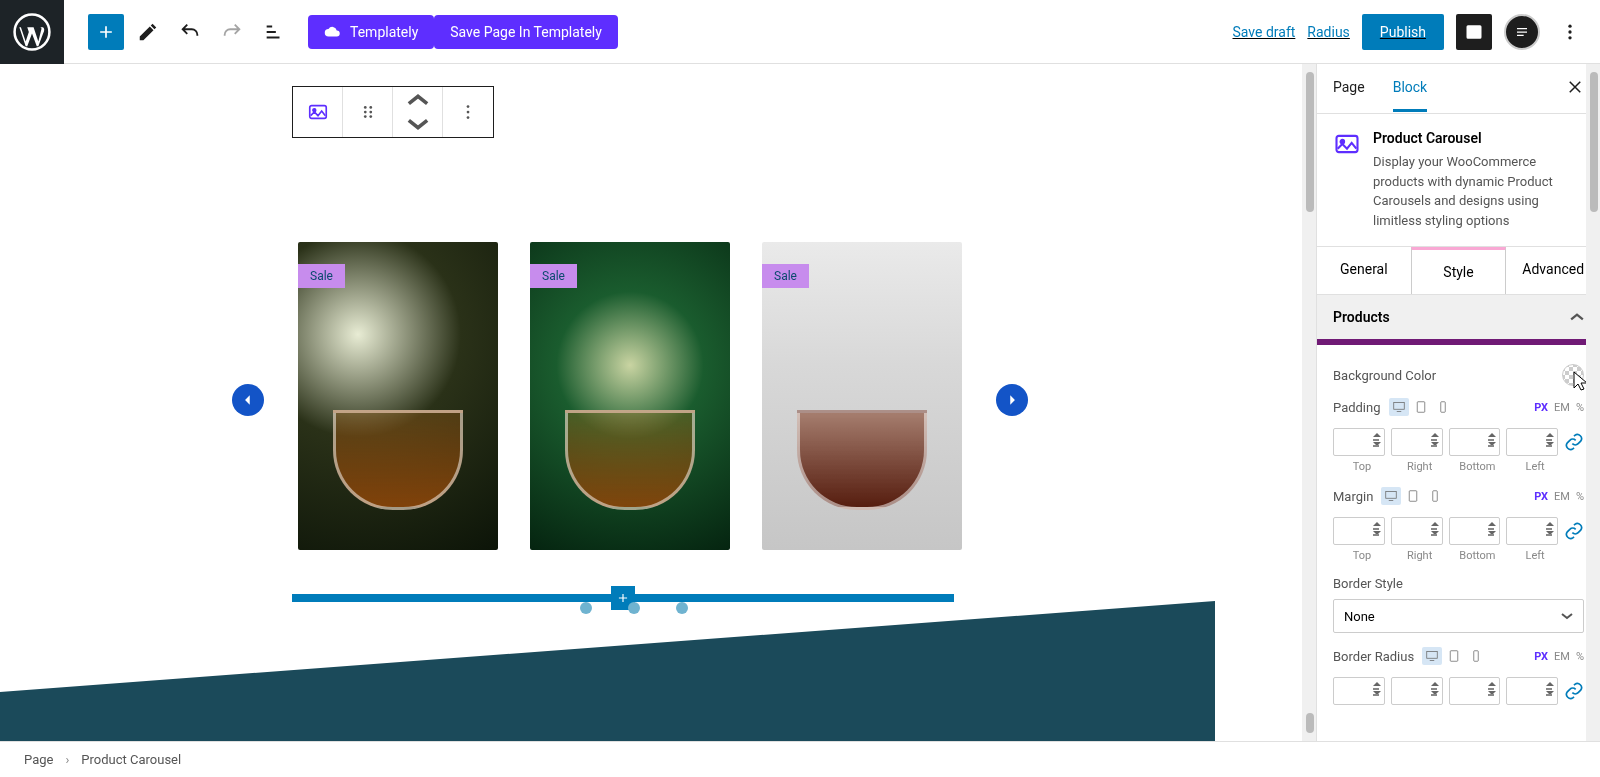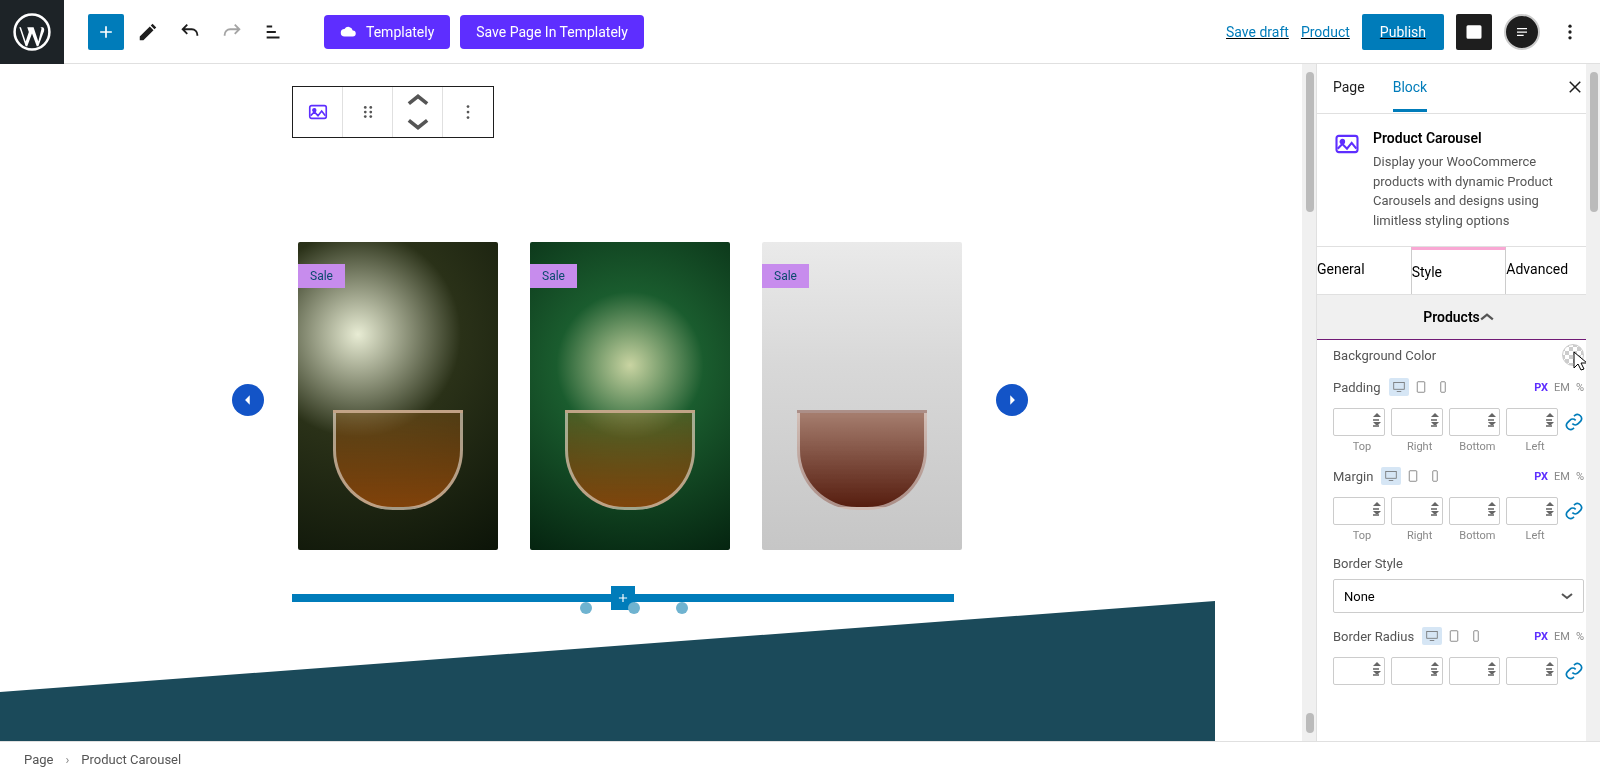--- a/index.html
+++ b/index.html
@@ -6,21 +6,21 @@
 body { width: 1600px; height: 777px; background: #fff; overflow: hidden; position: relative; }
 
 
 .topbar { height: 64px; display: flex; align-items: center; border-bottom: 1px solid #e0e0e0; }
 .wp-logo { width: 64px; height: 64px; background: #1d2327; display: flex; align-items: center; justify-content: center; }
 .wp-logo svg { width: 38px; height: 38px; fill: #fff; }
 .add-btn { width: 36px; height: 36px; background: #007cba; display: flex; align-items: center; justify-content: center; margin-left: 24px; border-radius: 2px; cursor: pointer; }
 .add-btn svg { fill: #fff; width: 20px; height: 20px; }
 .tool-icon { width: 36px; height: 36px; display: flex; align-items: center; justify-content: center; margin-left: 6px; cursor: pointer; color: #1e1e1e; }
 .tool-icon svg { width: 22px; height: 22px; }
-.templately-btns { display: flex; gap: 10px; margin-left: 32px; }
+.templately-btns { display: flex; margin-left: 16px; }
 .templately-btn { background: #5E2EFF; color: #fff; padding: 8px 16px; border-radius: 4px; font-size: 14px; display: flex; align-items: center; gap: 8px; cursor: pointer; }
 .templately-btn svg { width: 18px; height: 18px; fill: #fff; }
 .topbar-right { margin-left: auto; display: flex; align-items: center; gap: 12px; padding-right: 12px; text-decoration: underline; }
 .top-link { color: #007cba; font-size: 14px; cursor: pointer; }
 .publish-btn { background: #007cba; color: #fff; padding: 10px 18px; border-radius: 2px; font-size: 14px; cursor: pointer; }
 .square-btn { width: 36px; height: 36px; background: #1e1e1e; display: flex; align-items: center; justify-content: center; border-radius: 2px; cursor: pointer; }
 .square-btn svg { width: 18px; height: 18px; fill: #fff; stroke: #fff; }
 .avatar { width: 36px; height: 36px; border-radius: 50%; background: #1e1e1e; display: flex; align-items: center; justify-content: center; color: #fff; font-size: 14px; font-weight: bold; cursor: pointer; border: 2px solid #ccc; }
 .more-btn { width: 36px; height: 36px; display: flex; align-items: center; justify-content: center; cursor: pointer; }
 
@@ -71,24 +71,24 @@
 .sidebar-tabs { display: flex; align-items: center; border-bottom: 1px solid #e0e0e0; padding: 0 16px; height: 50px; }
 .sidebar-tab { padding: 14px 0; margin-right: 28px; font-size: 14px; color: #1e1e1e; cursor: pointer; border-bottom: 3px solid transparent; }
 .sidebar-tab.active { border-bottom-color: #007cba; color: #007cba; }
 .close-x { margin-left: auto; cursor: pointer; }
 .block-info { padding: 16px; display: flex; gap: 12px; border-bottom: 1px solid #e0e0e0; }
 .block-icon { width: 28px; height: 28px; flex-shrink: 0; }
 .block-icon svg { width: 28px; height: 28px; color: #5E2EFF; }
 .block-title { font-size: 14px; font-weight: 600; margin-bottom: 6px; }
 .block-desc { font-size: 13px; color: #555; line-height: 1.5; }
 .style-tabs { display: flex; border-bottom: 1px solid #e0e0e0; }
-.style-tab { flex: 1; padding: 14px 0; text-align: left; font-size: 14px; cursor: pointer; }
+.style-tab { flex: 1; padding: 14px 0; text-align: center; font-size: 14px; cursor: pointer; }
 .style-tab.active { border: 1px solid #ccc; border-bottom: none; border-top: 3px solid #f9a8d4; }
-.panel-header { padding: 14px 16px; display: flex; align-items: center; justify-content: center; background: #f0f0f0; border-bottom: 1px solid #701a75; cursor: pointer; font-size: 14px; font-weight: 600; }
-.panel-body { padding: 4px 16px; }
+.panel-header { padding: 14px 16px; display: flex; align-items: center; justify-content: space-between; background: #f0f0f0; border-bottom: 6px solid #701a75; cursor: pointer; font-size: 14px; font-weight: 600; }
+.panel-body { padding: 19px 16px; }
 .row { display: flex; align-items: center; justify-content: space-between; margin-bottom: 12px; }
 .row-label { font-size: 13px; color: #555; }
 .color-swatch { width: 22px; height: 22px; border-radius: 50%; border: 1px solid #ccc; background: repeating-conic-gradient(#ccc 0 25%, #fff 0 50%) 50% / 8px 8px; cursor: pointer; }
 .device-icons { display: flex; gap: 2px; }
 .device-icon { width: 20px; height: 18px; display: flex; align-items: center; justify-content: center; border-radius: 2px; cursor: pointer; }
 .device-icon.active { background: #d6e6f5; }
 .device-icon svg { width: 12px; height: 12px; color: #666; }
 .unit-sel { display: flex; gap: 6px; font-size: 11px; color: #888; }
 .unit-sel span { cursor: pointer; }
 .unit-sel .active { color: #5E2EFF; font-weight: bold; }
@@ -151,21 +151,21 @@
           <path d="M6 18a5 5 0 010-10 6 6 0 0111 2 4 4 0 010 8H6z"></path>
         </svg>
       <span>Templately</span>
     </div>
     <div class="templately-btn">
       <span>Save Page In Templately</span>
     </div>
   </div>
   <div class="topbar-right">
     <span class="top-link">Save draft</span>
-    <span class="top-link">Product</span>
+    <span class="top-link">Radius</span>
     <span class="publish-btn">Publish</span>
     <div class="square-btn">
       <svg viewBox="0 0 24 24" fill="none" stroke="#fff" stroke-width="2">
           <rect x="3" y="4" width="18" height="16" rx="1"></rect>
           <path d="M14 4v16"></path>
         </svg>
     </div>
     <div class="avatar">
       <svg viewBox="0 0 24 24" width="20" height="20">
           <circle cx="12" cy="12" r="11" fill="#1e1e1e"></circle>

